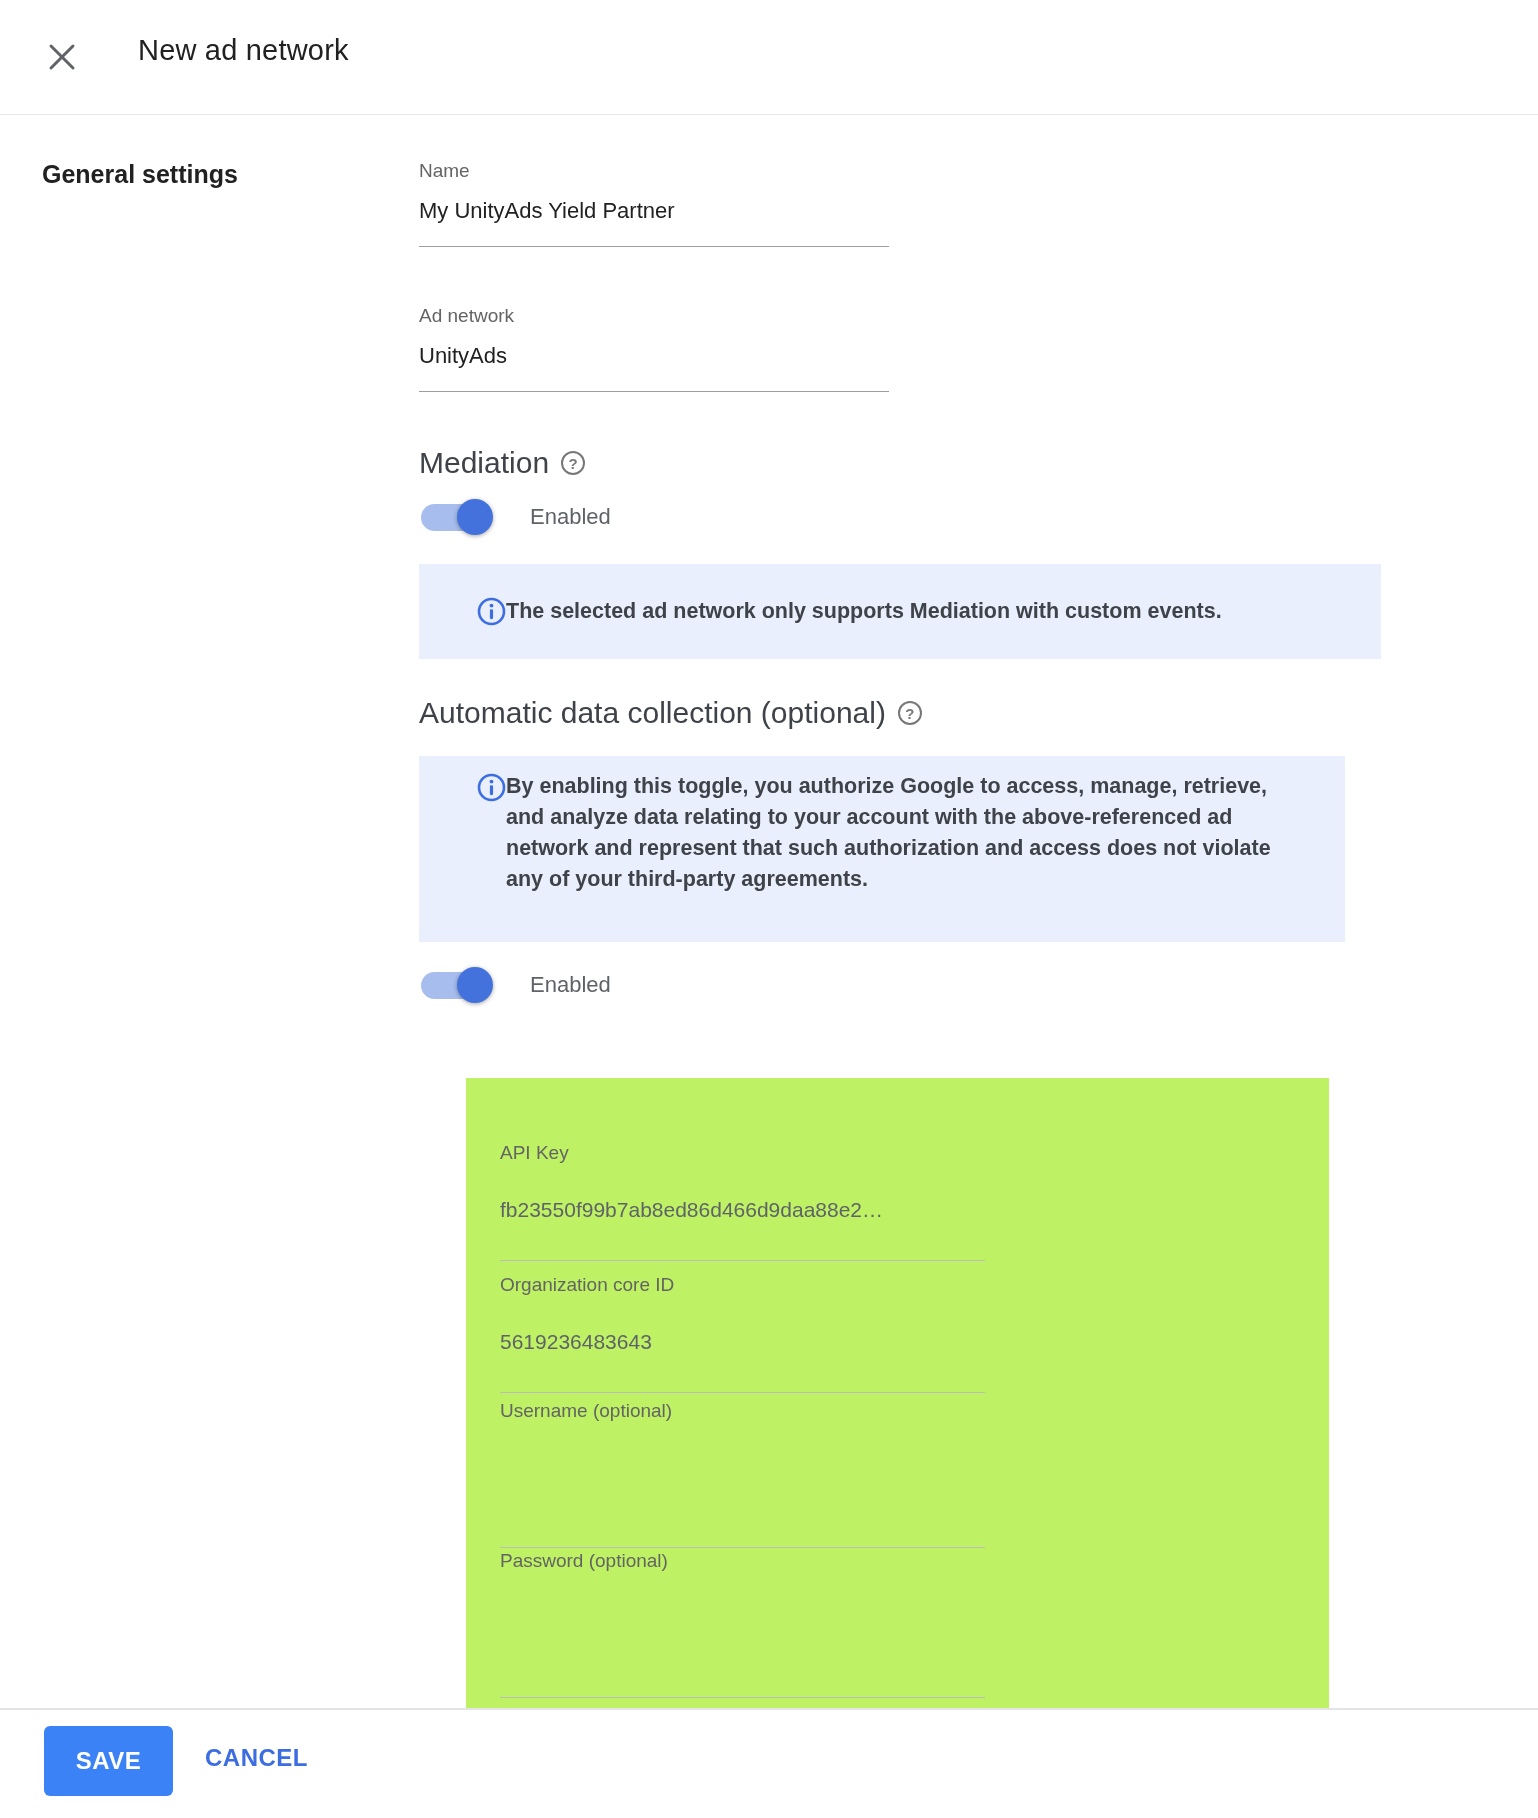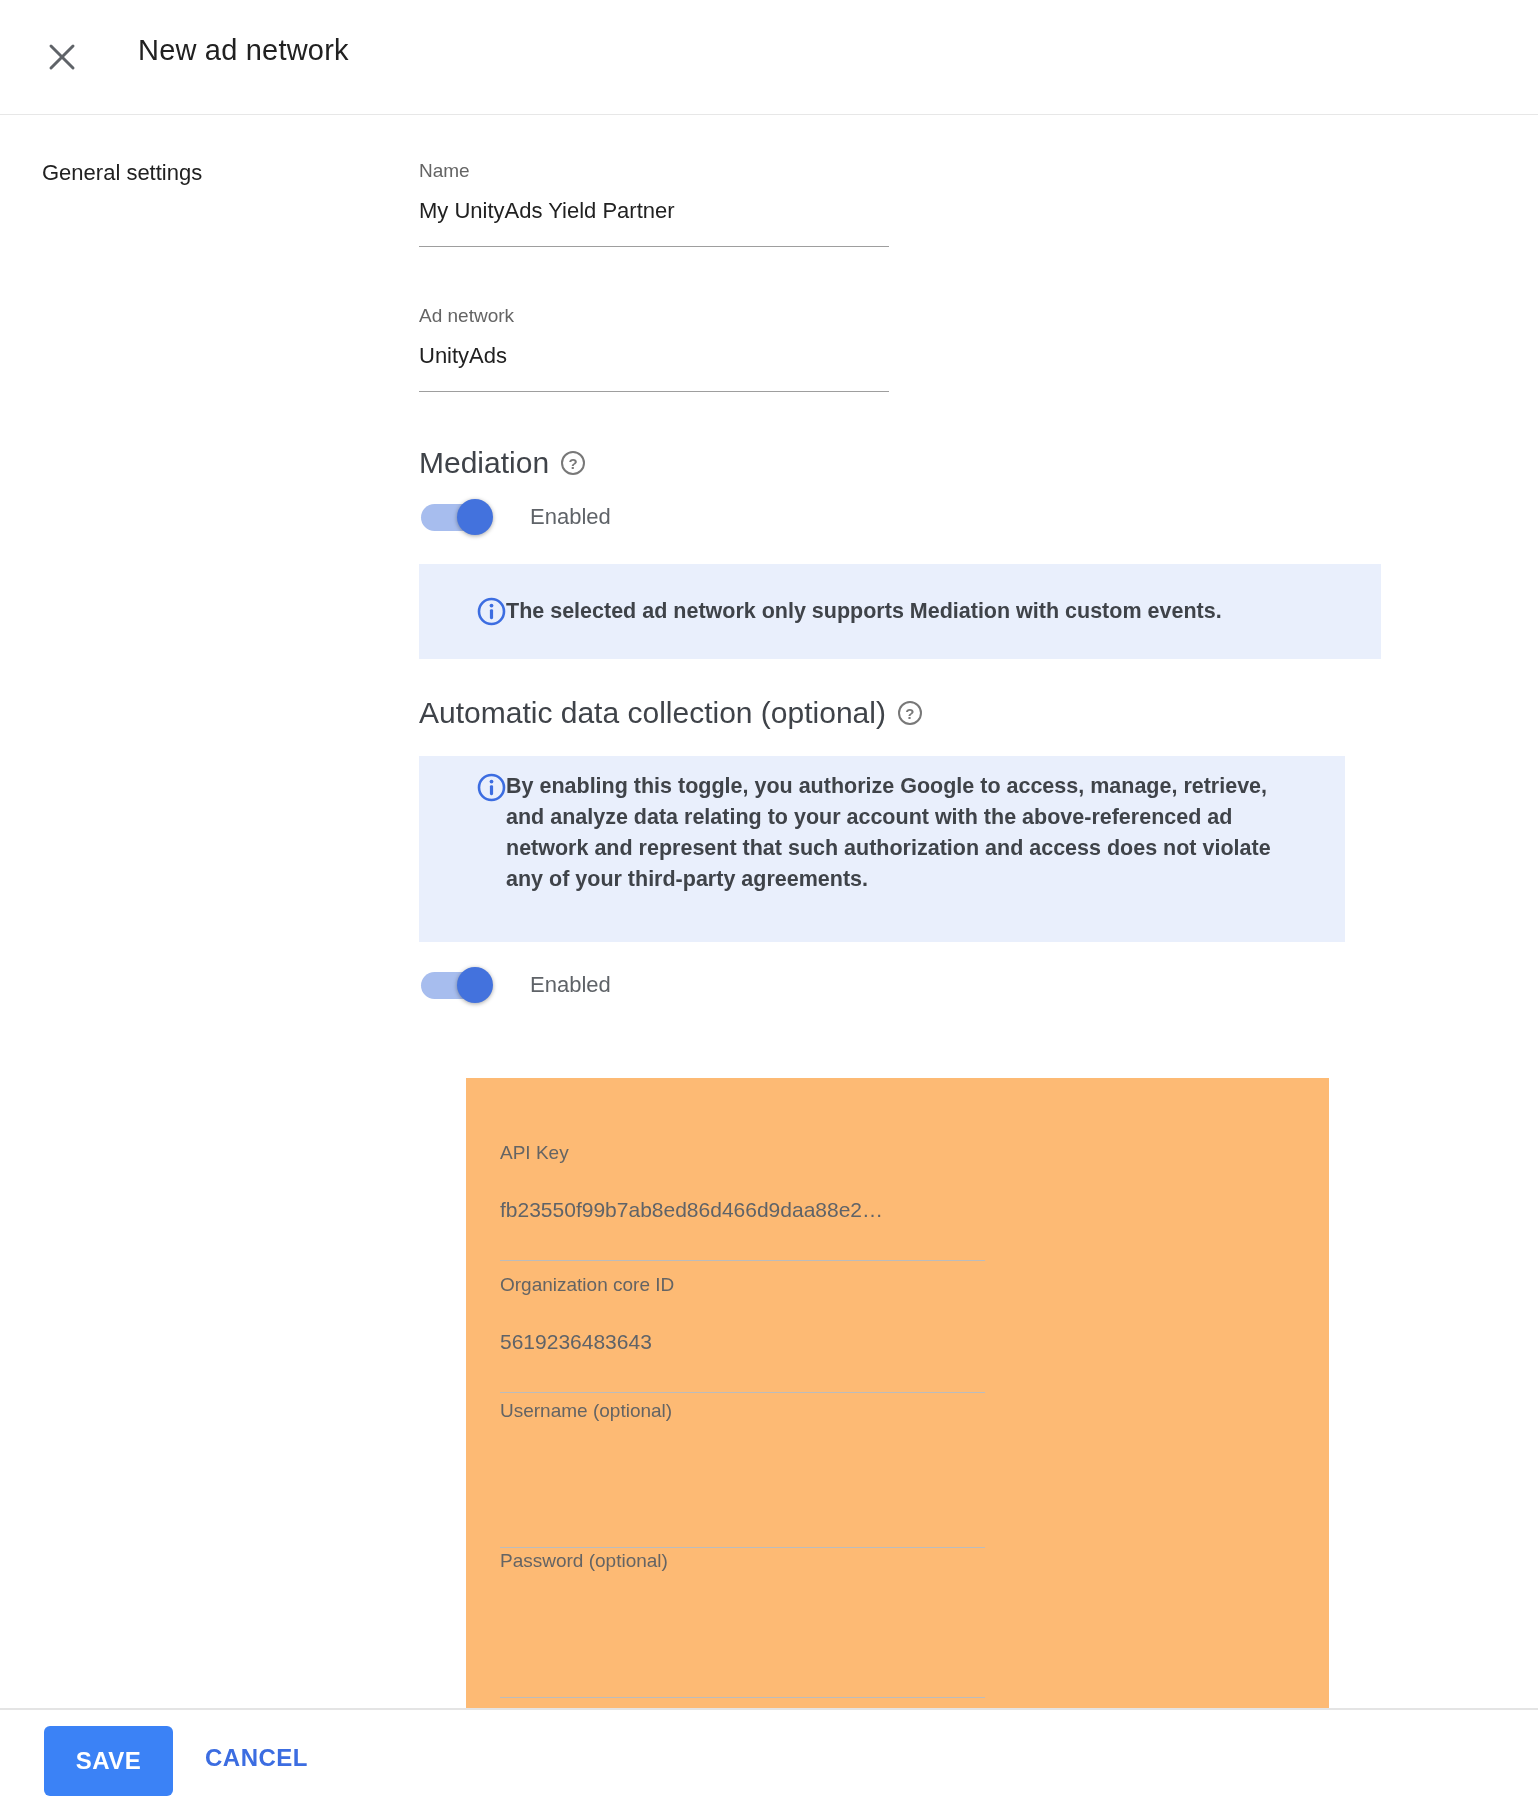--- a/index.html
+++ b/index.html
@@ -6,21 +6,21 @@
   html,body { background:#ffffff; }
   body { font-family: "Liberation Sans", sans-serif; }
   .page { position:relative; width:1538px; height:1818px; background:#ffffff; overflow:hidden; }
 
   
   .header { position:absolute; left:0; top:0; width:100%; height:115px; background:#fff; border-bottom:1px solid #e7e7e7; }
   .close-btn { position:absolute; left:44px; top:36px; width:42px; height:42px; cursor:pointer; background:none; border:none; }
   .title { position:absolute; left:138px; top:34px; font-size:29px; color:#212121; letter-spacing:0.2px; }
 
   
-  .section-label { position:absolute; left:42px; top:160px; font-size:22px; color:#212121; }
+  .section-label { position:absolute; left:42px; top:160px; font-size:25px; color:#212121;font-weight:bold; }
 
   
   .tfield { position:absolute; left:419px; width:470px; }
   .tfield .flabel { font-size:19px; color:#646464; margin-bottom:16px; }
   .tfield .fvalue { font-size:22px; color:#212121; padding-bottom:22px; border-bottom:1px solid #9e9e9e; min-height:26px; }
   .tfield-name { top:160px; }
   .tfield-adnetwork { top:305px; }
 
   
   .labelrow { position:absolute; left:419px; display:flex; align-items:center; gap:12px; }
@@ -42,21 +42,21 @@
   
   .banner { position:absolute; left:419px; background:#e9effc; display:flex; }
   .banner .icon-cell { flex:0 0 auto; padding-left:58px; }
   .banner .btext { font-size:21.5px; font-weight:bold; color:#3f4349; line-height:31px; }
   .banner-1 { top:564px; width:962px; height:95px; align-items:center; }
   .banner-2 { top:756px; width:926px; height:186px; align-items:flex-start; }
   .banner-2 .icon-cell { padding-top:17px; }
   .banner-2 .btext { margin-top:15px; width:780px; }
 
   
-  .panel { position:absolute; left:466px; top:1078px; width:863px; height:630px; background:#fdba74; }
+  .panel { position:absolute; left:466px; top:1078px; width:863px; height:630px; background:#bef264; }
   .pfield { position:absolute; left:34px; width:485px; }
   .pfield .flabel { font-size:19px; color:#646464; margin-bottom:34px; }
   .pfield .fvalue { font-size:21px; color:#5f6368; padding-bottom:38px; border-bottom:1px solid #bcbcbc; min-height:25px; }
   .pfield .fvalue.empty { padding-bottom:0; height:92px; border-bottom:1px solid #bcbcbc; }
   .pf-apikey { top:64px; }
   .pf-orgid { top:196px; }
   .pf-username { top:322px; }
   .pf-password { top:472px; }
 
   

